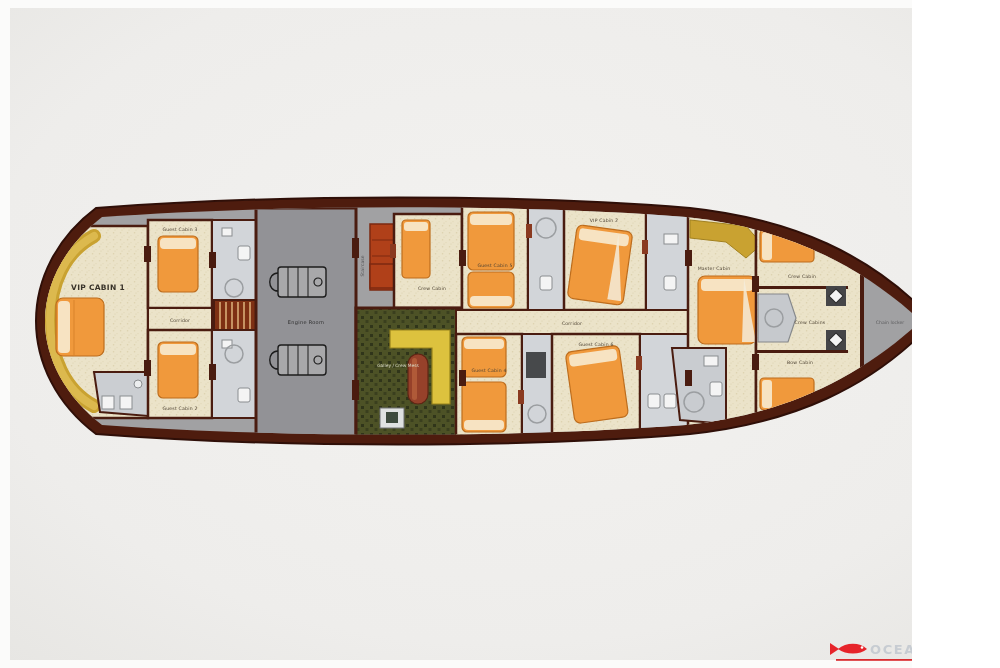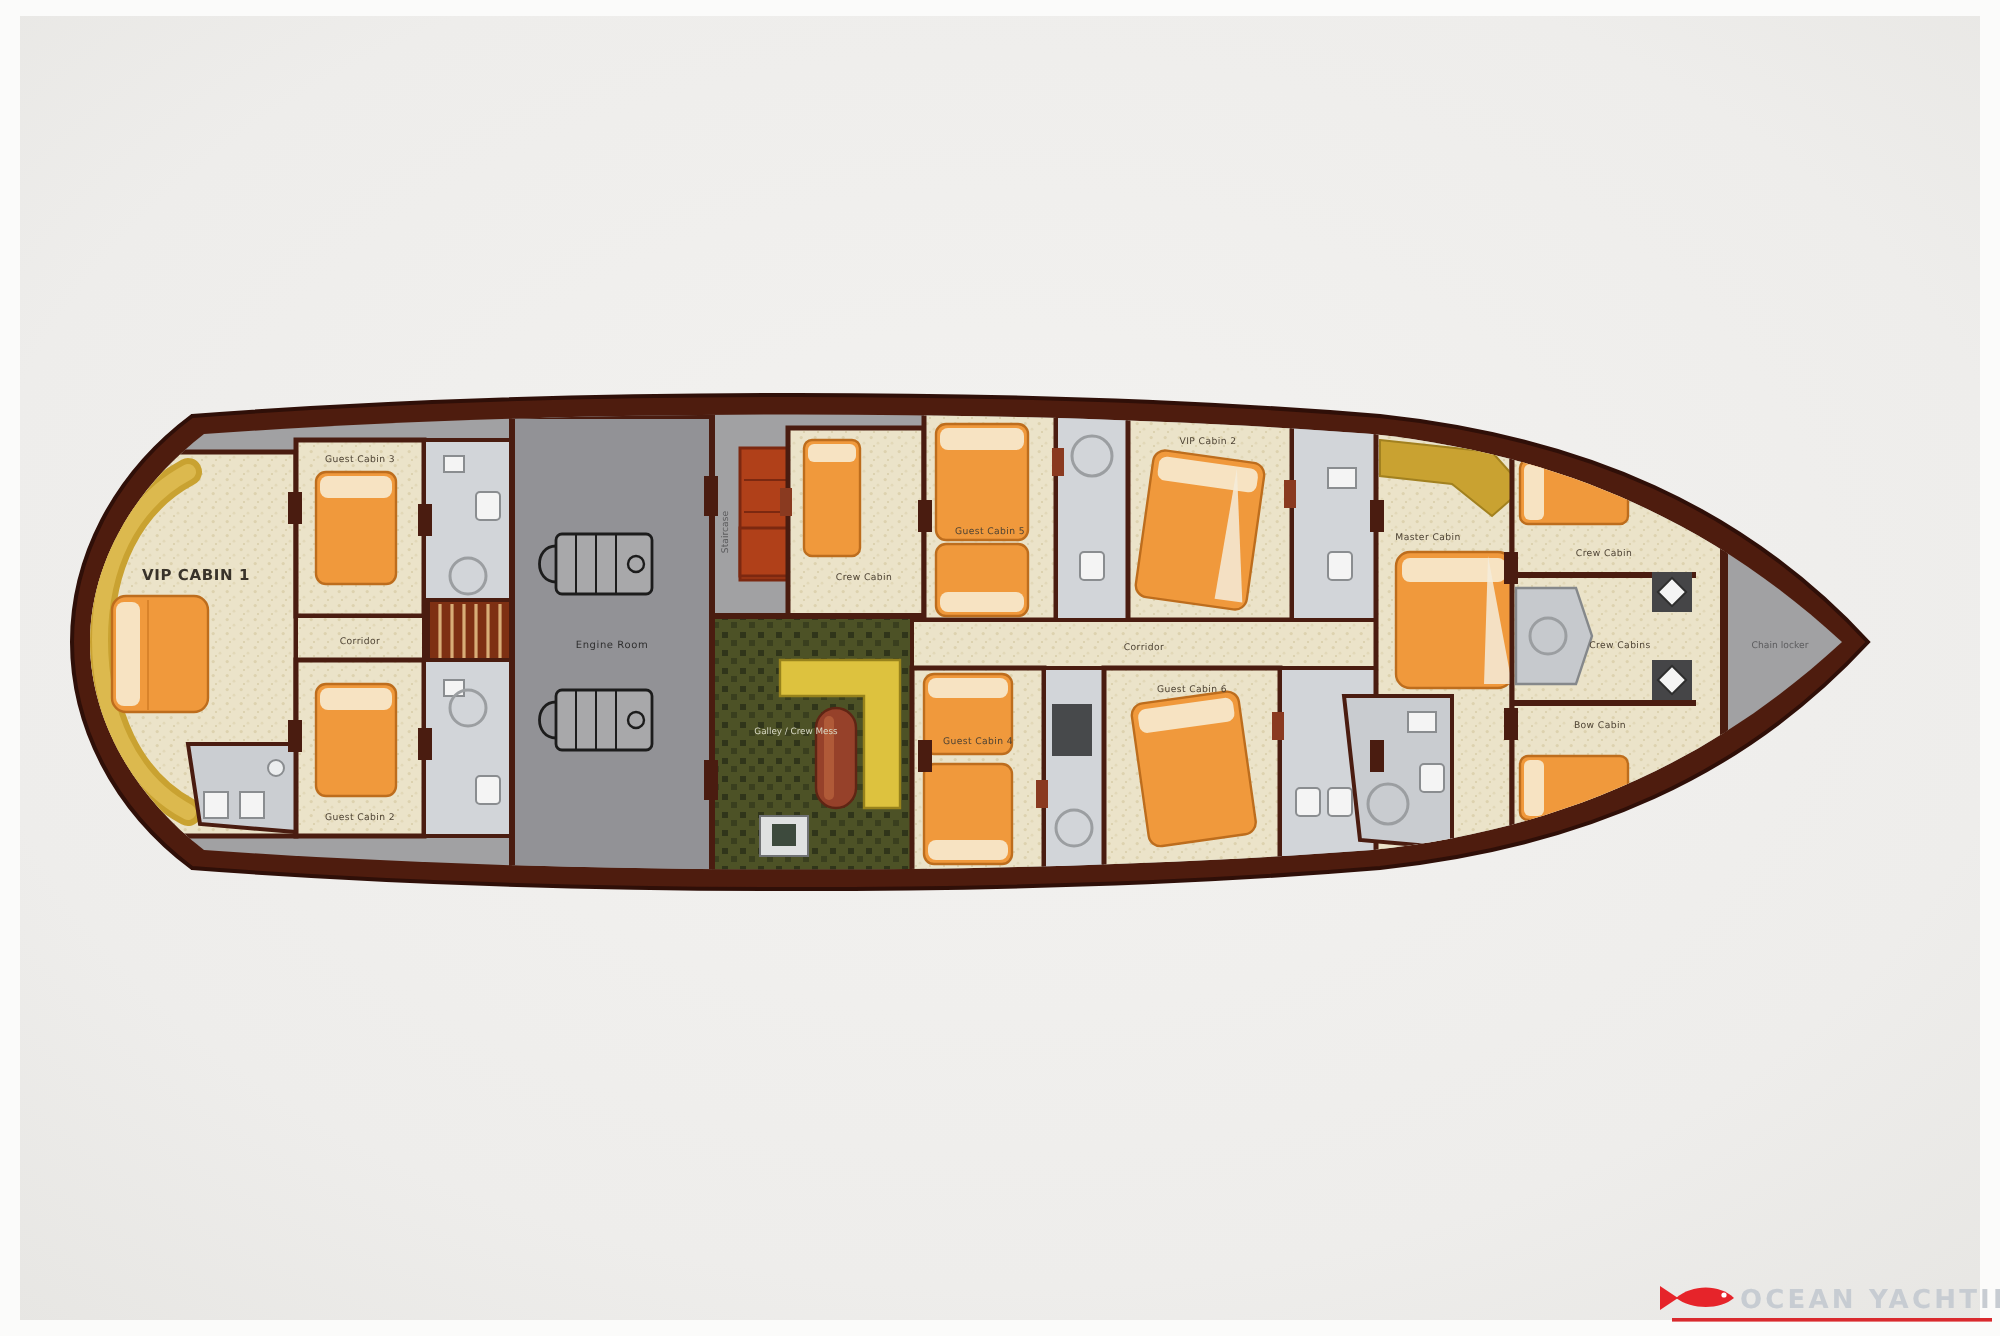--- a/index.html
+++ b/index.html
@@ -1,17 +1,17 @@
 <!DOCTYPE html>
 <html><head>
 <meta charset="utf-8">
 <style>
   html,body{margin:0;padding:0;background:#ffffff;}
   body{font-family:"DejaVu Sans", sans-serif;}
-  .stage{position:relative;width:1000px;height:668px;background:#fbfbfa;overflow:hidden;}
+  .stage{position:relative;width:912px;height:668px;background:#fbfbfa;overflow:hidden;}
   svg{display:block;}
   .lbl{font-size:4.6px;fill:#4e4334;letter-spacing:.2px;text-anchor:middle;}
   .lbl-dark{font-size:5px;fill:#2f2f2f;text-anchor:middle;letter-spacing:.3px;}
   .lbl-big{font-size:7.5px;font-weight:bold;fill:#39332a;text-anchor:middle;letter-spacing:.3px;}
   .lbl-light{font-size:4.4px;fill:#d9dac6;text-anchor:middle;}
   .lbl-deck{font-size:4.6px;fill:#5c5c5e;text-anchor:middle;}
   .wm-text{font-size:13px;font-weight:bold;fill:#c7ccd2;letter-spacing:1.6px;}
 </style>
 </head>
 <body>

